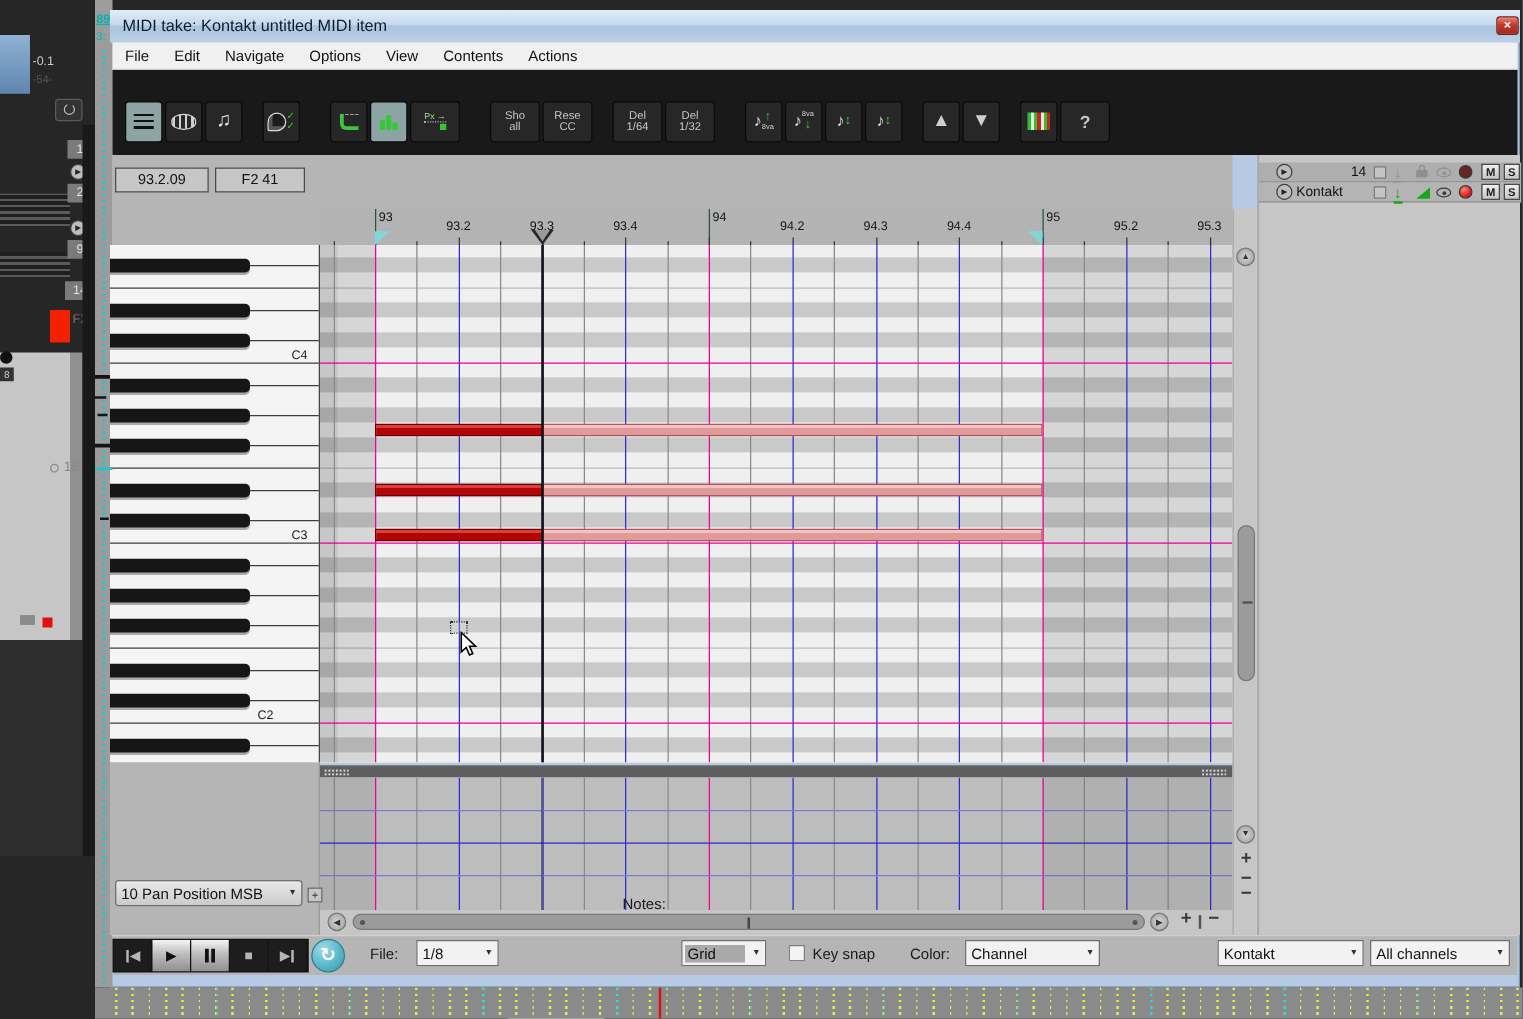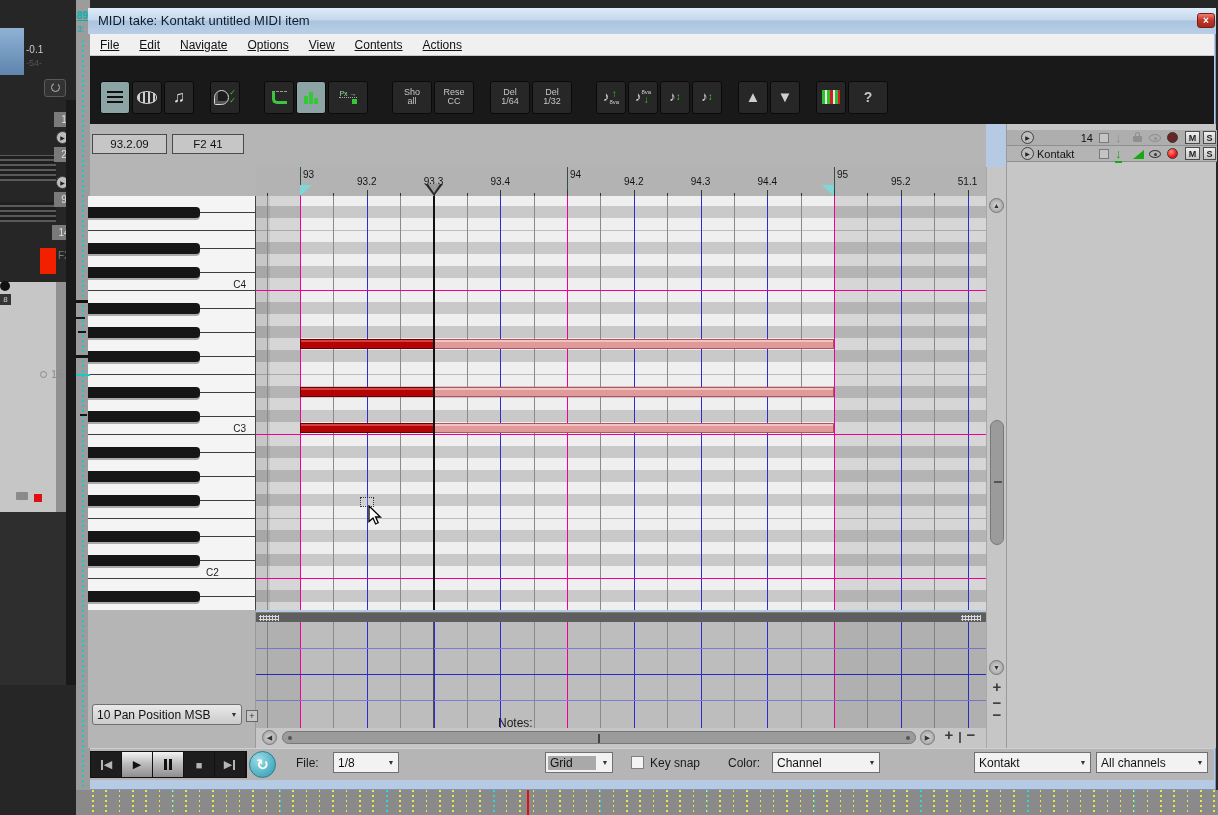--- a/index.html
+++ b/index.html
@@ -8,21 +8,21 @@
   
   #editor-frame{left:88px;top:8px;width:1128px;height:782px;background:#b6cbe3;border:1px solid #7d97b5;}
   #titlebar{left:88px;top:8px;width:1128px;height:26px;
     background:linear-gradient(to bottom,#dfecf9 0%,#c4d8ec 45%,#aac4de 50%,#b9cfe6 100%);
     color:#0f1c2b;font-size:13px;line-height:26px;padding-left:10px;}
   #close-btn{left:1197px;top:13px;width:18px;height:15px;border-radius:3px;border:1px solid #7a1c12;
     background:linear-gradient(#ef8173,#c0392b 45%,#a02a1e);color:#fff;font-size:10px;font-weight:bold;
     text-align:center;line-height:14px;}
   #menubar{left:90px;top:34px;width:1124px;height:22px;background:#f0f0f0;display:flex;align-items:center;
     font-size:12px;color:#111;border-bottom:1px solid #c9c9c9;}
-  #menubar .mi{padding:0 10px;text-decoration:underline;}
+  #menubar .mi{padding:0 10px;}
   
   #toolbar{left:90px;top:56px;width:1124px;height:68px;background:#191919;display:flex;align-items:center;padding:14px 0 0 10px;}
   .tb{height:31px;min-width:28px;background:#272727;border:1px solid #0a0a0a;border-radius:3px;margin-right:2px;
     display:flex;flex-direction:column;align-items:center;justify-content:center;color:#c6c6c6;font-size:9px;line-height:1.05;}
   .tb.active{background:#8da4a4;color:#101010;}
   .tb.txt{padding:0 5px;}
   .gap{width:14px;} .gap2{width:22px;}
   .ic-list{width:16px;height:13px;background:repeating-linear-gradient(to bottom,#101010 0 2px,transparent 2px 5px);}
   .ic-drum{width:18px;height:11px;border:1px solid #d5d5d5;border-radius:50%/45%;
     background:repeating-linear-gradient(90deg,#cfcfcf 0 2px,transparent 2px 5px);}
@@ -240,21 +240,21 @@
     <div class="abs" style="left: 163.5px; top: 9px; width: 28px; font-size: 10px; color: rgb(20, 20, 20); text-align: center;">93.3</div>
     <div class="abs" style="left: 230.25px; top: 9px; width: 28px; font-size: 10px; color: rgb(20, 20, 20); text-align: center;">93.4</div>
     <div class="abs" style="left: 314px; top: 2px; width: 28px; font-size: 10px; color: rgb(20, 20, 20); text-align: left;">94</div>
     <div class="abs" style="left: 311px; top: 0px; width: 1px; height: 29px; background: rgb(51, 80, 63);"></div>
     <div class="abs" style="left: 363.75px; top: 9px; width: 28px; font-size: 10px; color: rgb(20, 20, 20); text-align: center;">94.2</div>
     <div class="abs" style="left: 430.5px; top: 9px; width: 28px; font-size: 10px; color: rgb(20, 20, 20); text-align: center;">94.3</div>
     <div class="abs" style="left: 497.25px; top: 9px; width: 28px; font-size: 10px; color: rgb(20, 20, 20); text-align: center;">94.4</div>
     <div class="abs" style="left: 581px; top: 2px; width: 28px; font-size: 10px; color: rgb(20, 20, 20); text-align: left;">95</div>
     <div class="abs" style="left: 578px; top: 0px; width: 1px; height: 29px; background: rgb(51, 80, 63);"></div>
     <div class="abs" style="left: 630.75px; top: 9px; width: 28px; font-size: 10px; color: rgb(20, 20, 20); text-align: center;">95.2</div>
-    <div class="abs" style="left: 697.5px; top: 9px; width: 28px; font-size: 10px; color: rgb(20, 20, 20); text-align: center;">51.1</div>
+    <div class="abs" style="left: 697.5px; top: 9px; width: 28px; font-size: 10px; color: rgb(20, 20, 20); text-align: center;">95.3</div>
     <div class="abs" style="left: 10.625px; top: 26px; width: 1px; height: 3px; background: rgb(51, 51, 51);"></div>
     <div class="abs" style="left: 44px; top: 23px; width: 1px; height: 6px; background: rgb(51, 51, 51);"></div>
     <div class="abs" style="left: 77.375px; top: 26px; width: 1px; height: 3px; background: rgb(51, 51, 51);"></div>
     <div class="abs" style="left: 110.75px; top: 23px; width: 1px; height: 6px; background: rgb(51, 51, 51);"></div>
     <div class="abs" style="left: 144.125px; top: 26px; width: 1px; height: 3px; background: rgb(51, 51, 51);"></div>
     <div class="abs" style="left: 177.5px; top: 23px; width: 1px; height: 6px; background: rgb(51, 51, 51);"></div>
     <div class="abs" style="left: 210.875px; top: 26px; width: 1px; height: 3px; background: rgb(51, 51, 51);"></div>
     <div class="abs" style="left: 244.25px; top: 23px; width: 1px; height: 6px; background: rgb(51, 51, 51);"></div>
     <div class="abs" style="left: 277.625px; top: 26px; width: 1px; height: 3px; background: rgb(51, 51, 51);"></div>
     <div class="abs" style="left: 311px; top: 23px; width: 1px; height: 6px; background: rgb(51, 51, 51);"></div>

